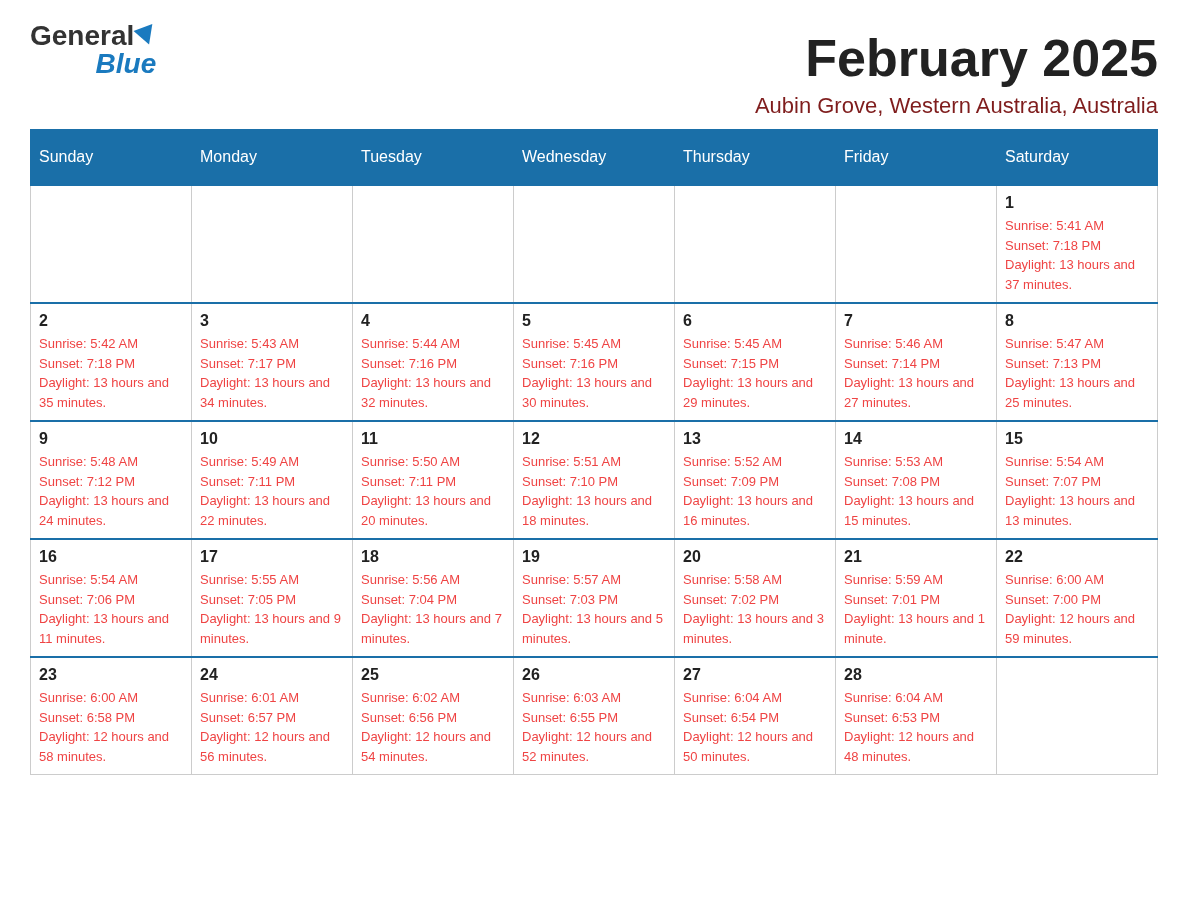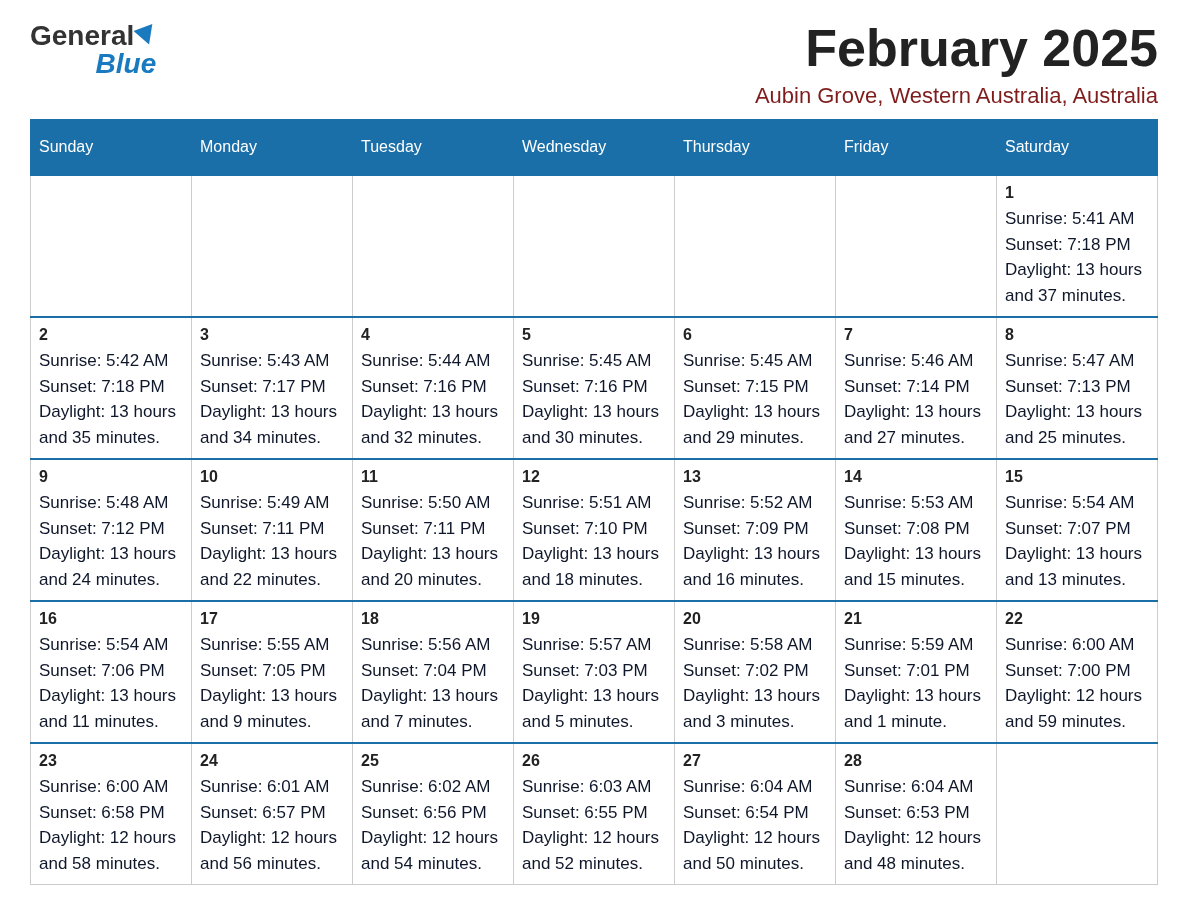--- a/index.html
+++ b/index.html
@@ -40,20 +40,21 @@
       transform: rotate(-20deg);
     }
     .title-block {
       text-align: right;
     }
     .month-title {
       font-size: 52px;
       font-weight: bold;
       color: #222;
       line-height: 1.1;
+      margin-top: 10px;
     }
     .location-title {
       font-size: 22px;
       color: #7f1d1d;
       margin-top: 6px;
     }
     .calendar {
       width: 100%;
       border-collapse: collapse;
       margin-top: 10px;
@@ -81,22 +82,22 @@
       border-top: 2px solid #1a6fa8;
     }
     .day-number {
       font-size: 16px;
       font-weight: bold;
       color: #222;
       display: block;
       margin-bottom: 4px;
     }
     .day-info {
-      font-size: 17px;
-      color: #0f172a;
+      font-size: 13px;
+      color: #ef4444;
       line-height: 1.5;
     }
     .empty-cell {
       background: #f5f5f5;
     }
     .week-row td {
       height: 115px;
     }
   </style>
 </head>

